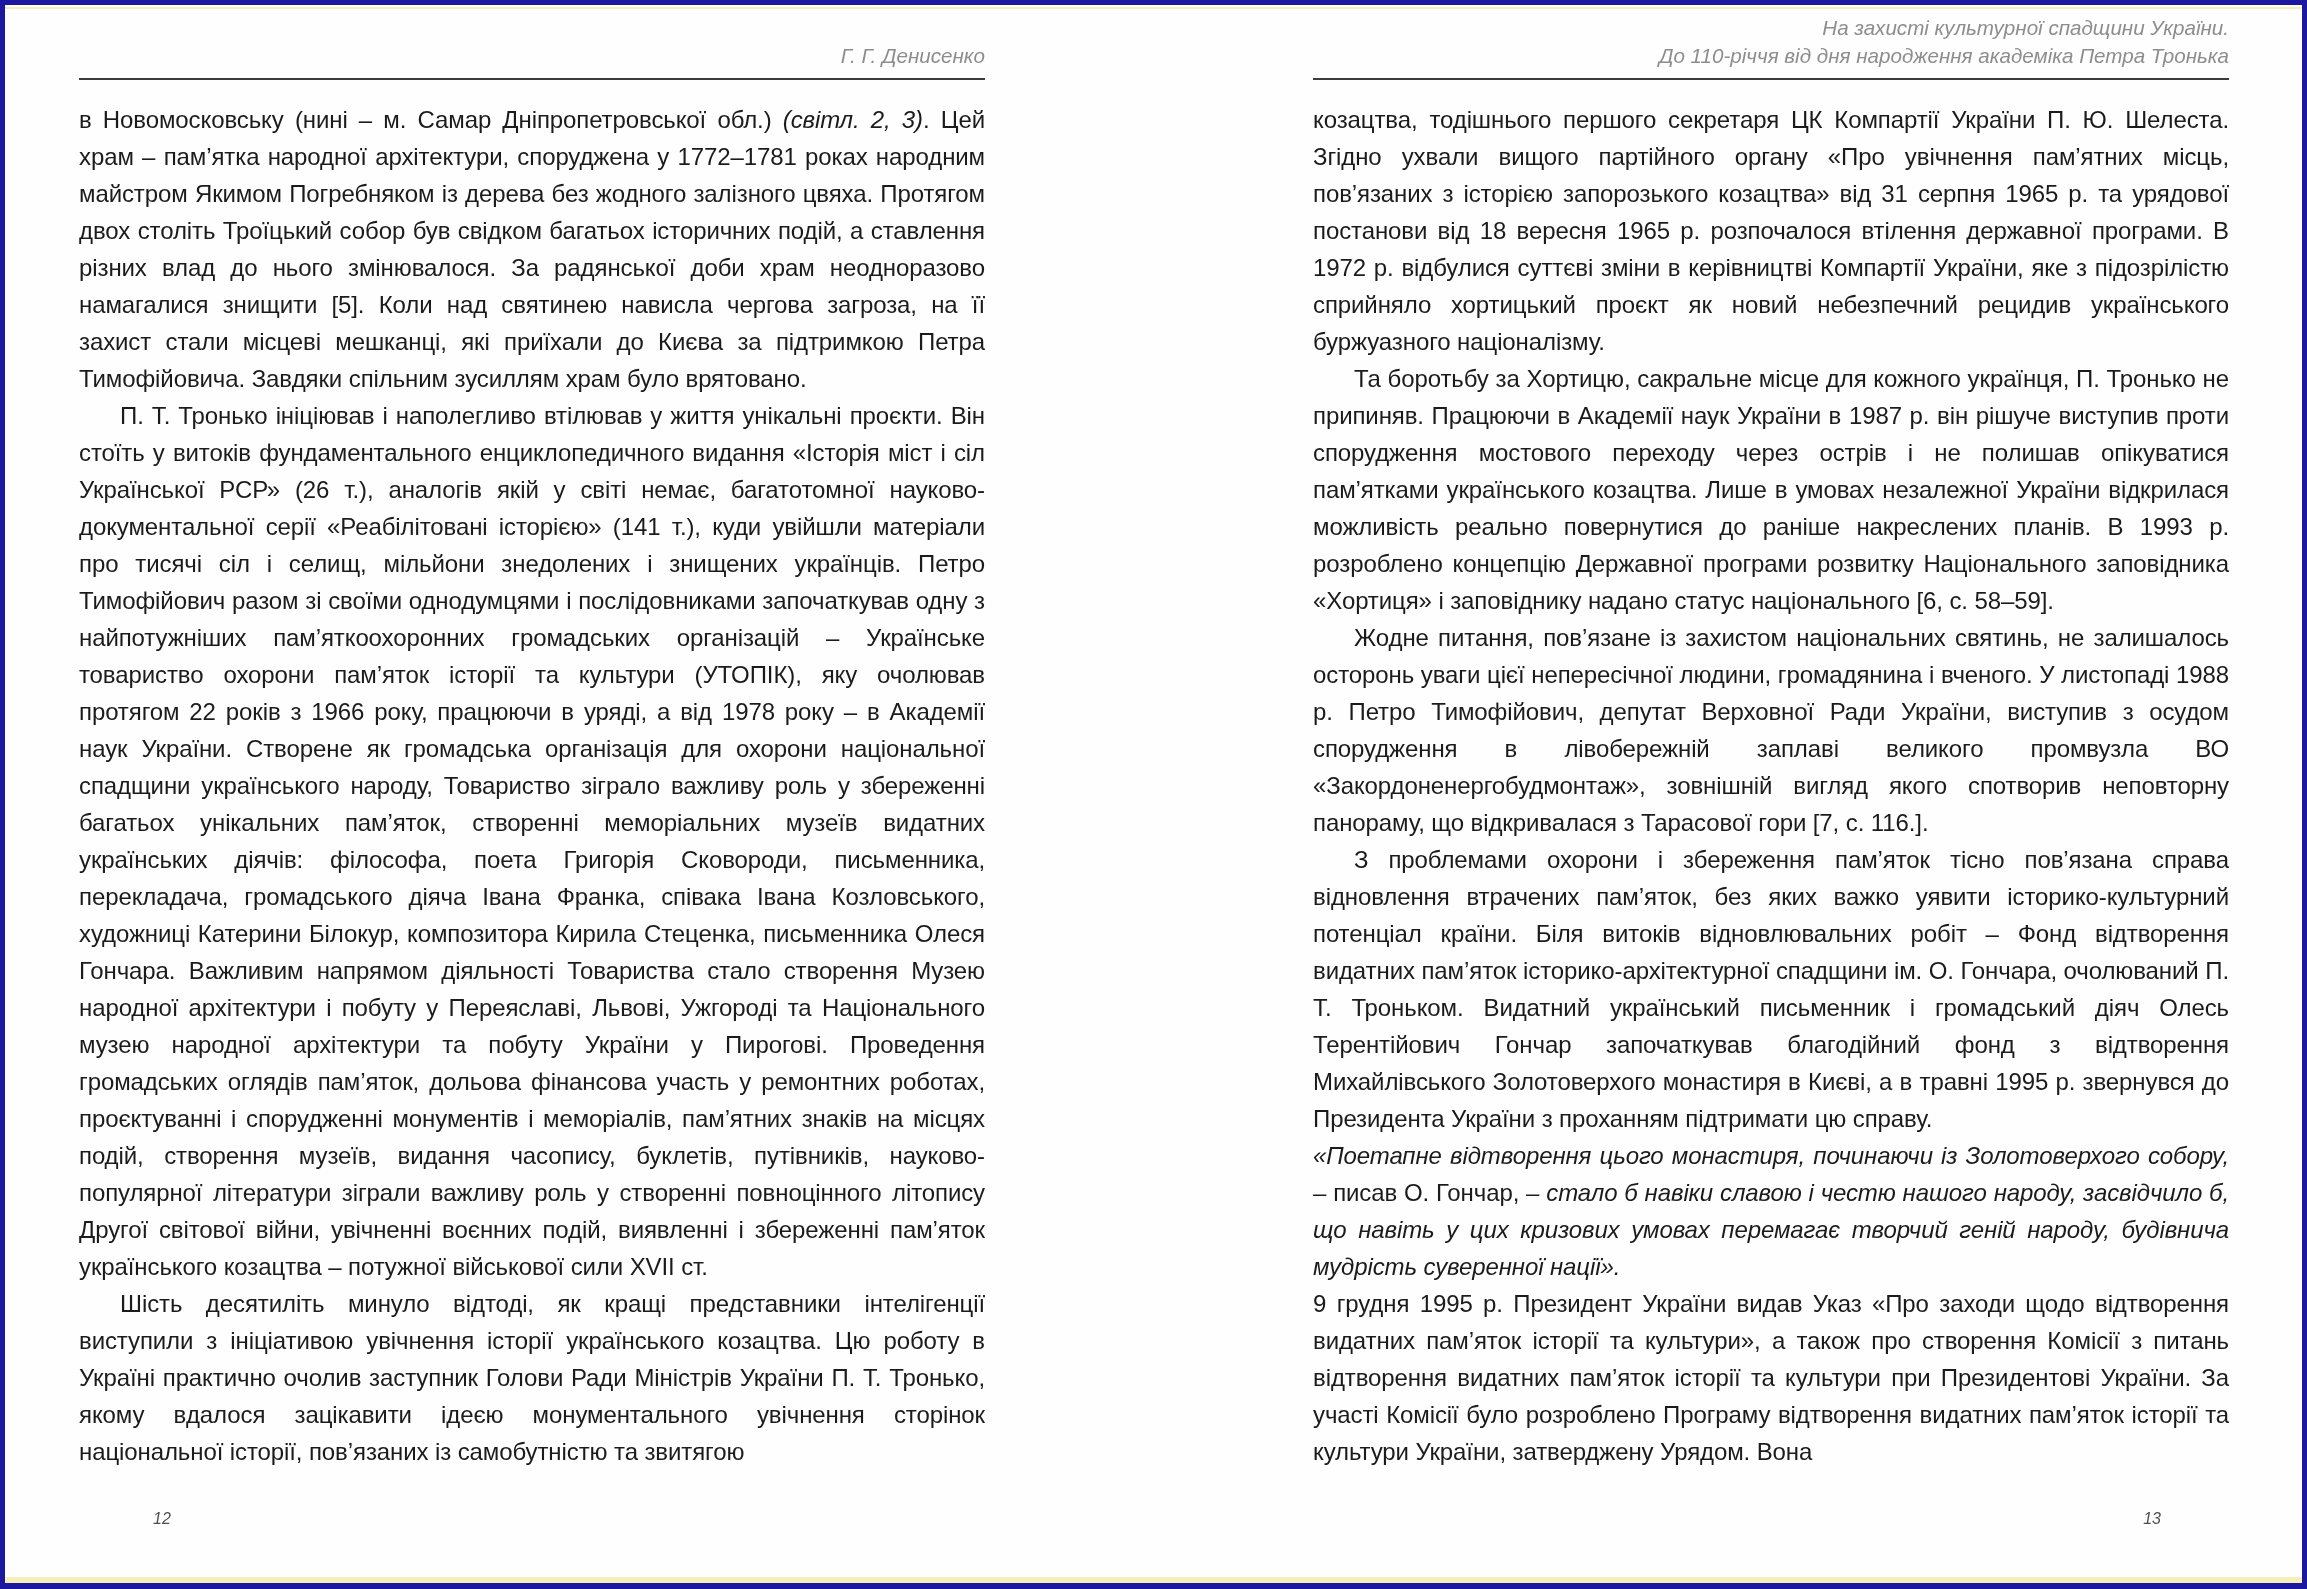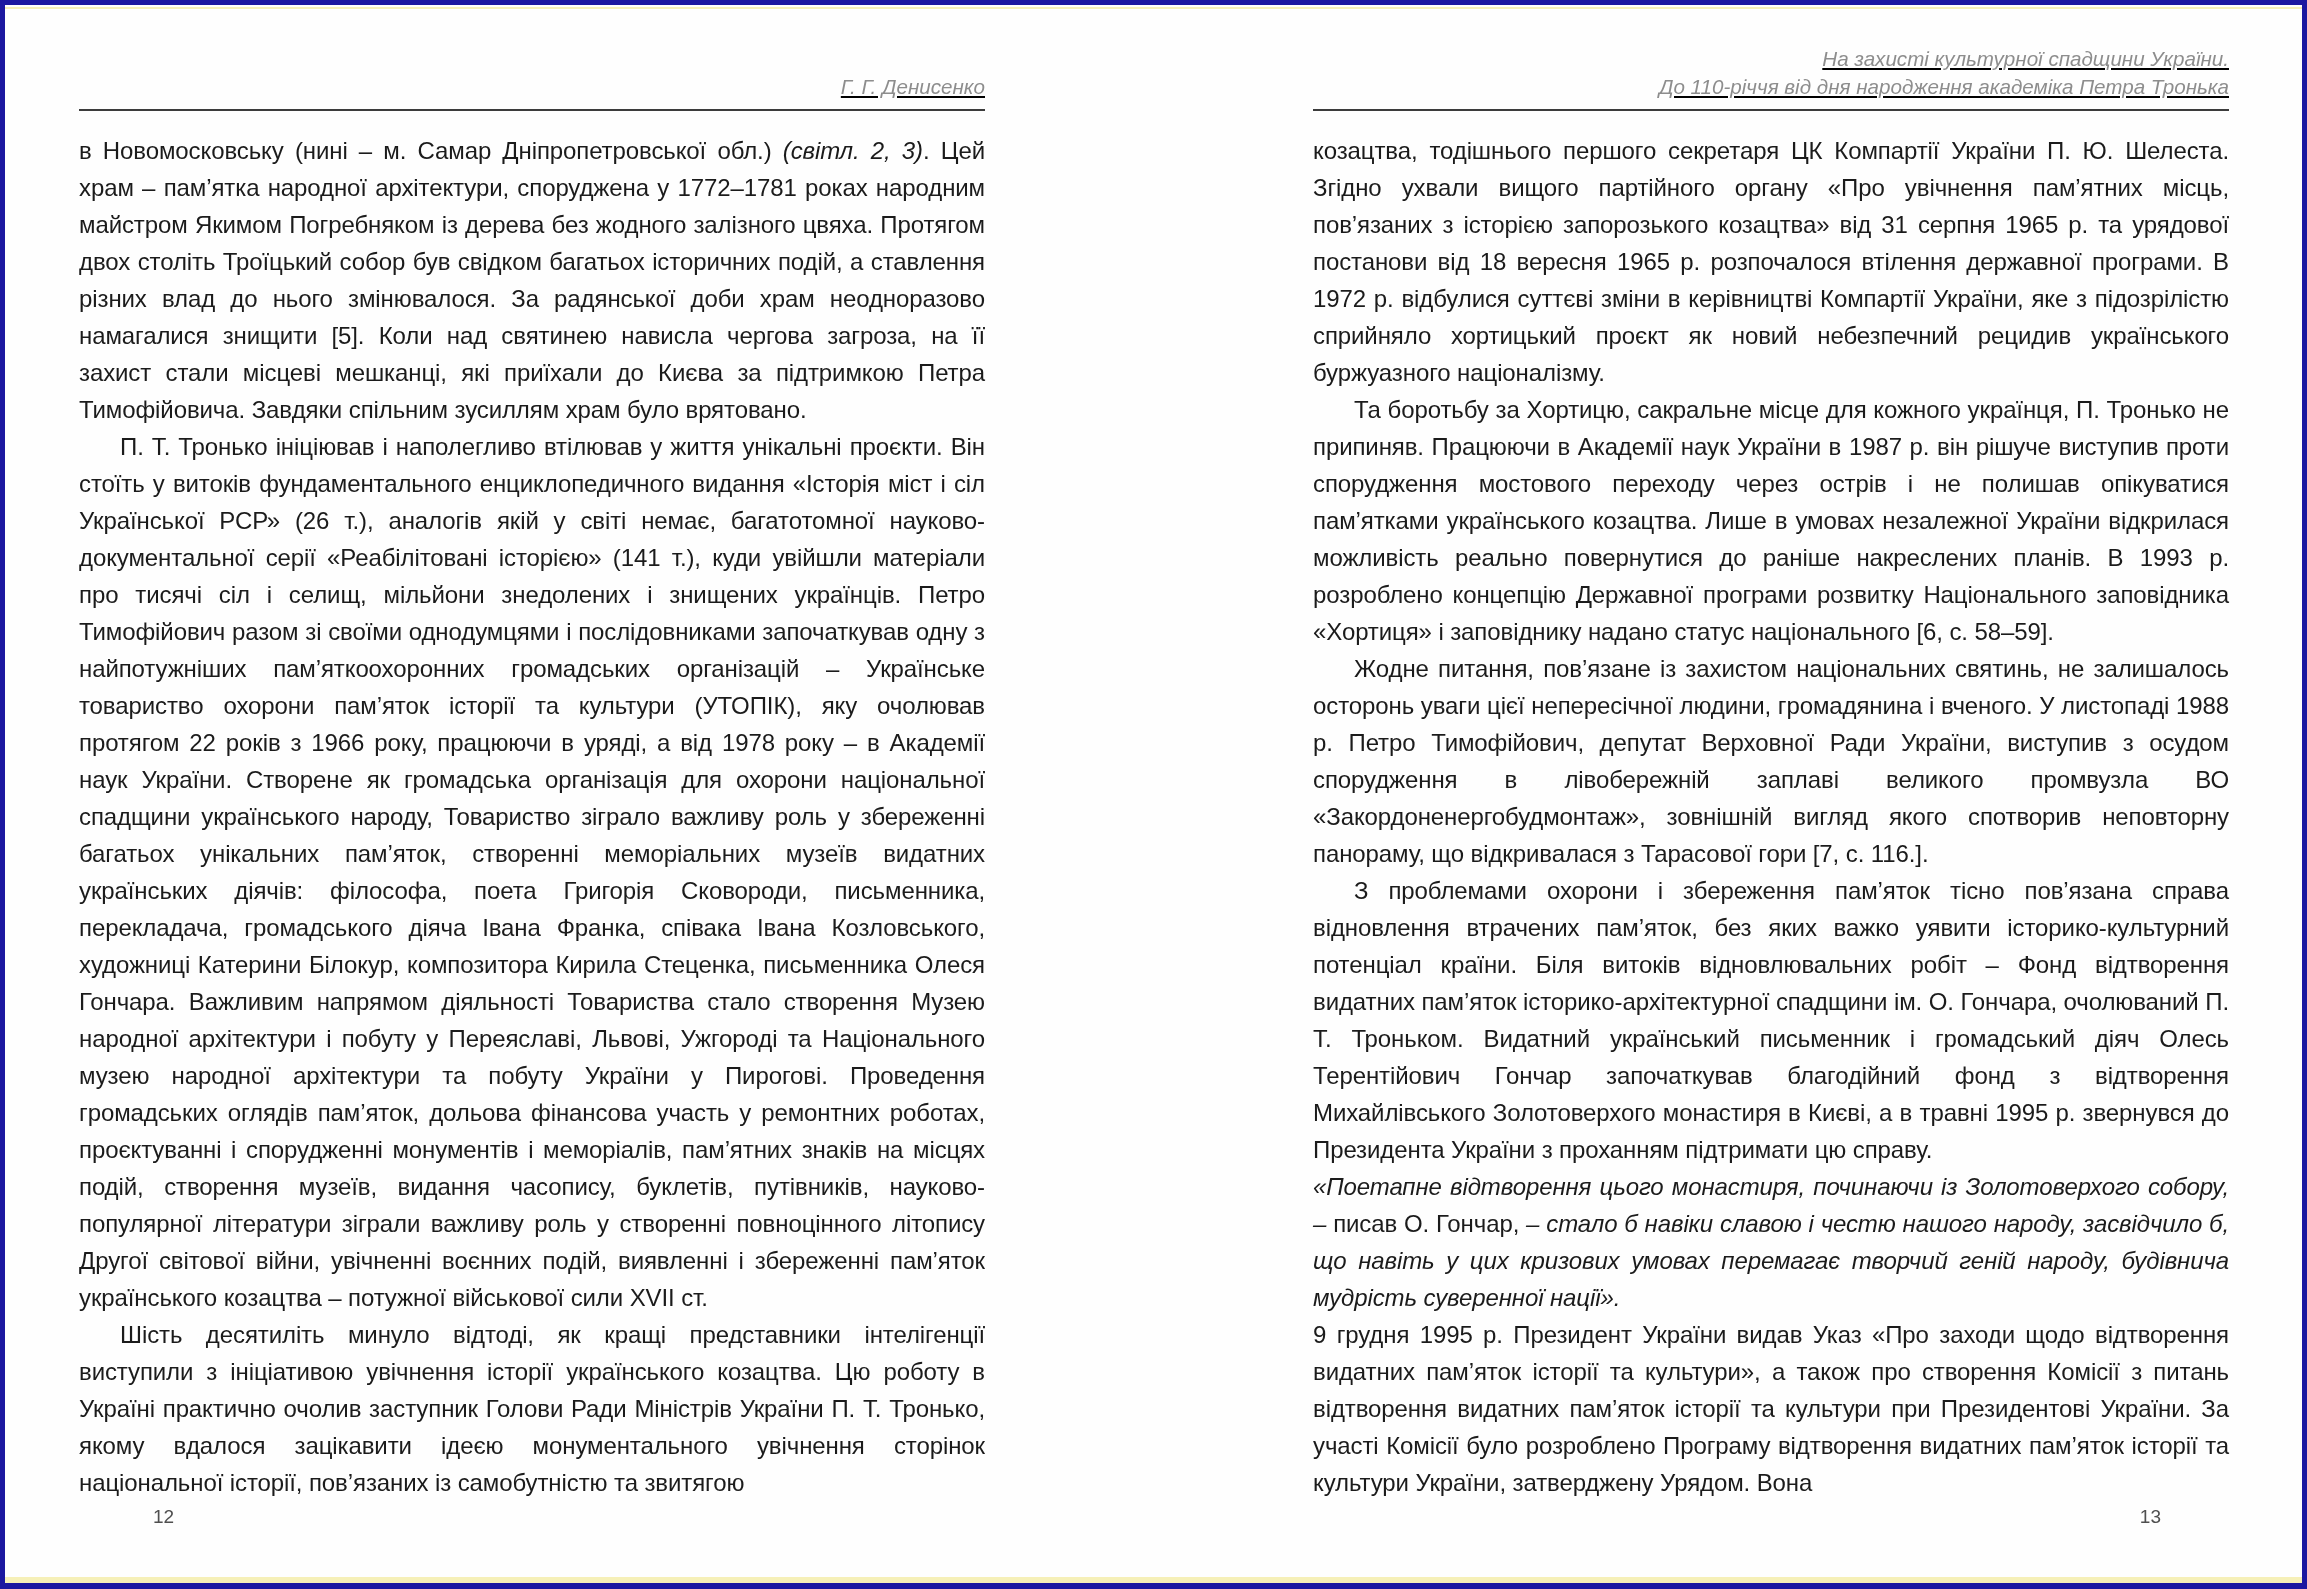--- a/index.html
+++ b/index.html
@@ -43,26 +43,25 @@
   .column {
     box-sizing: border-box;
     height: 100%;
     position: relative;
   }
   .page-left .column { margin-left: 74px; width: 906px; }
   .page-right .column { margin-left: 160px; width: 916px; }
 
   .page-header {
     box-sizing: border-box;
-    height: 106px;
+    height: 75px;
     border-bottom: 2.1px solid #3c3c3c;
     display: flex;
     align-items: flex-end;
     padding-bottom: 8.5px;
-    text-decoration: underline;
   }
   .running-head {
     font-style: italic;
     font-size: 20.6px;
     line-height: 28px;
     color: #8d8d8d;
     width: 100%;
   }
   .running-head.align-left { text-align: right; }
   .running-head.align-right { text-align: right; }
@@ -82,22 +81,23 @@
   .quote-block {
     margin: 7px 0 7px 39px;
     font-style: italic;
     text-align: justify;
   }
   .quote-block .attribution { font-style: normal; margin-top: 44px; }
 
   .page-number {
     position: absolute;
     bottom: 55px;
-    font-size: 19px;
+    font-size: 16px;
     color: #4f4f4f;
+    font-style: italic;
   }
   .page-number.num-left { left: 74px; }
   .page-number.num-right { right: 68px; margin-top: 8px; }
 </style>
 </head>
 <body>
 
 <div class="screen">
   <div class="accent-line-top"></div>
   <div class="accent-strip-bottom"></div>

